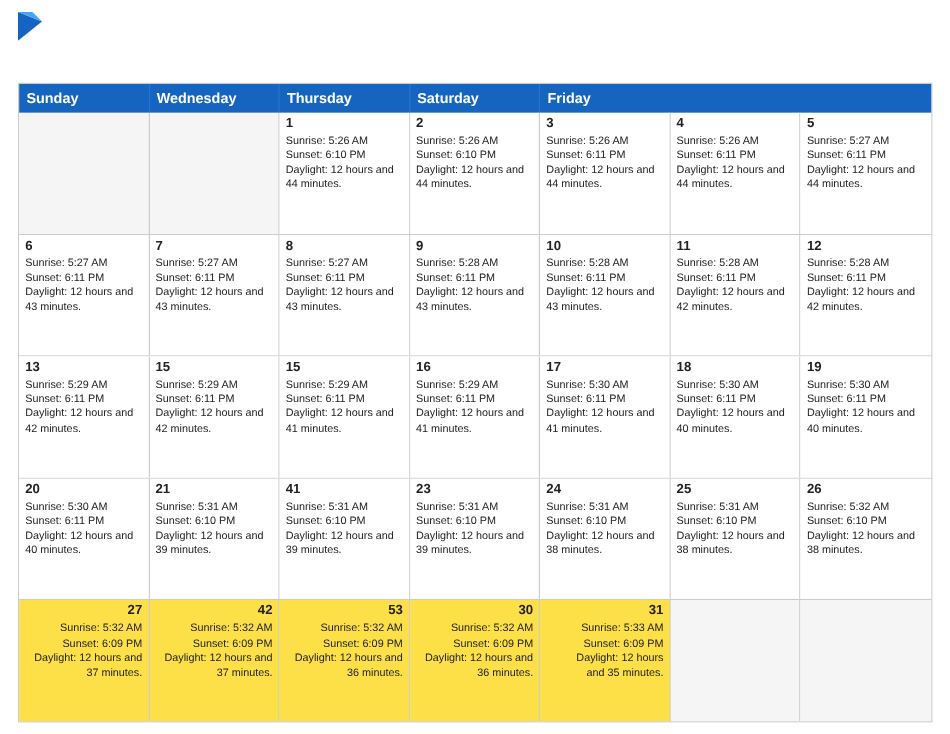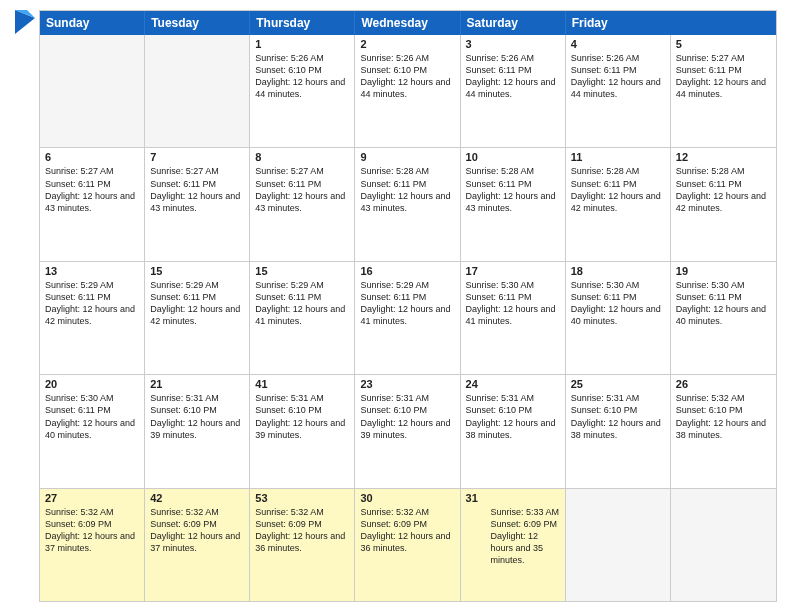--- a/index.html
+++ b/index.html
@@ -8,20 +8,22 @@
       height: 612px;
       font-family: Arial, sans-serif;
       background: #fff;
       overflow: hidden;
     }
     .page {
       width: 792px;
       height: 612px;
       padding: 10px 15px;
       display: flex;
+      flex-direction: column;
+      gap: 27px;
     }
     .header {
       display: flex;
       justify-content: space-between;
       align-items: flex-start;
       margin-bottom: 8px;
     }
     .logo {
       display: flex;
       align-items: center;
@@ -95,21 +97,21 @@
       padding: 3px 5px;
       border-right: 1px solid #ccc;
       font-size: 9.5px;
       color: #222;
       background: #fff;
       vertical-align: top;
       min-height: 80px;
     }
     .cal-cell:last-child { border-right: none; }
     .cal-cell.empty { background: #f5f5f5; }
-    .cal-cell.shaded { background: #fef9c3; }
+    .cal-cell.shaded { background: #fde047; text-align: right; }
     .day-num {
       font-size: 11px;
       font-weight: bold;
       margin-bottom: 2px;
       display: block;
     }
     .cell-text {
       font-size: 9px;
       line-height: 1.35;
       color: #222;
@@ -132,23 +134,22 @@
     </div>
     <div class="title-section">
       <div class="month-year"></div>
       <div class="location"></div>
     </div>
   </div>
 
   <div class="calendar">
     <div class="cal-header" id="cal-header-row">
         <div class="cal-header-cell">Sunday</div>
-        <div class="cal-header-cell">Tuesday</div>
+        <div class="cal-header-cell">Wednesday</div>
         <div class="cal-header-cell">Thursday</div>
-        <div class="cal-header-cell">Wednesday</div>
         <div class="cal-header-cell">Saturday</div>
         <div class="cal-header-cell">Friday</div>
       </div>
     <div class="cal-body" id="cal-body">
         <div class="cal-row">
           <div class="cal-cell empty"></div>
           <div class="cal-cell empty"></div>
           <div class="cal-cell">
             <span class="day-num">1</span>
             <div class="cell-text" style="white-space: pre-line;">Sunrise: 5:26 AM

